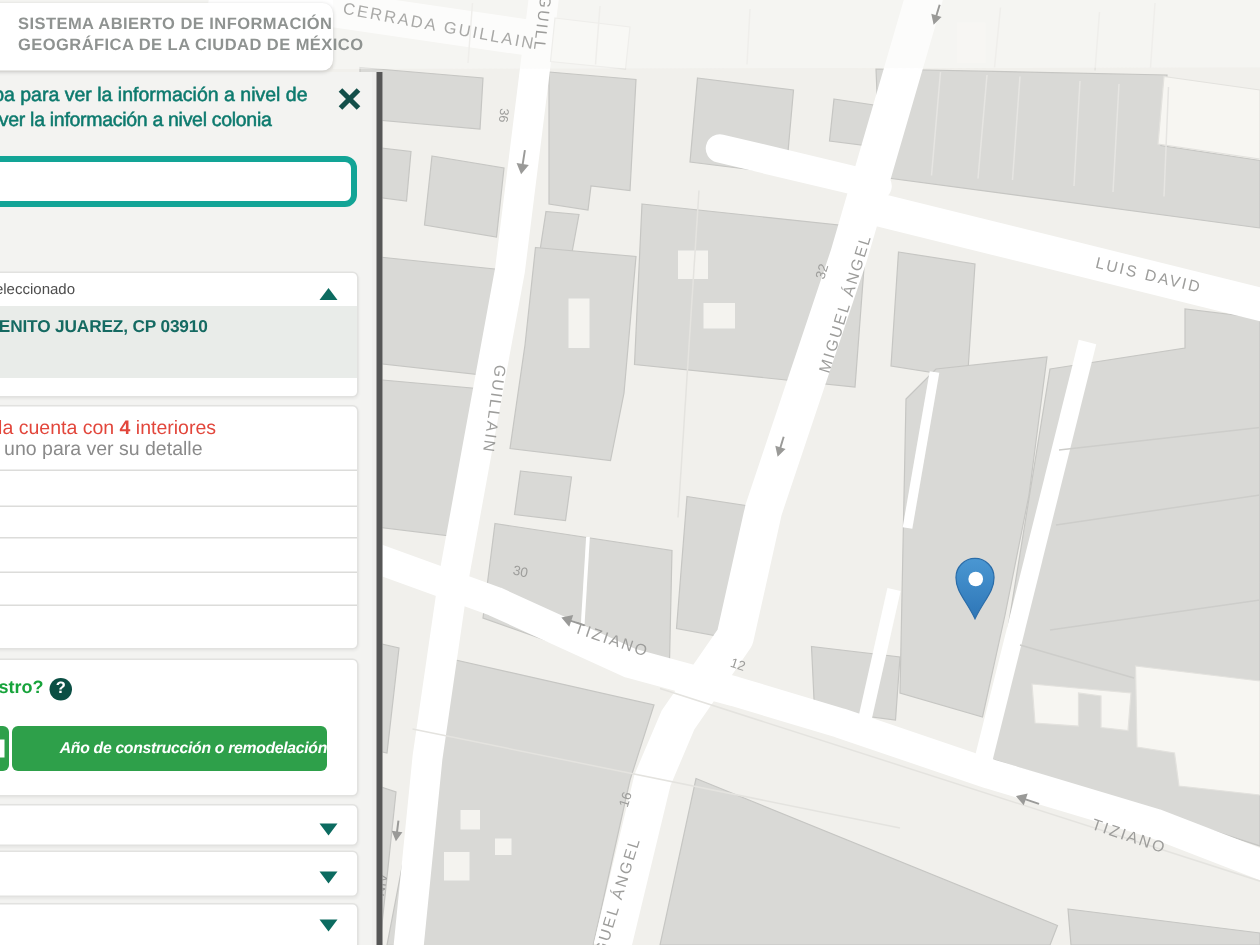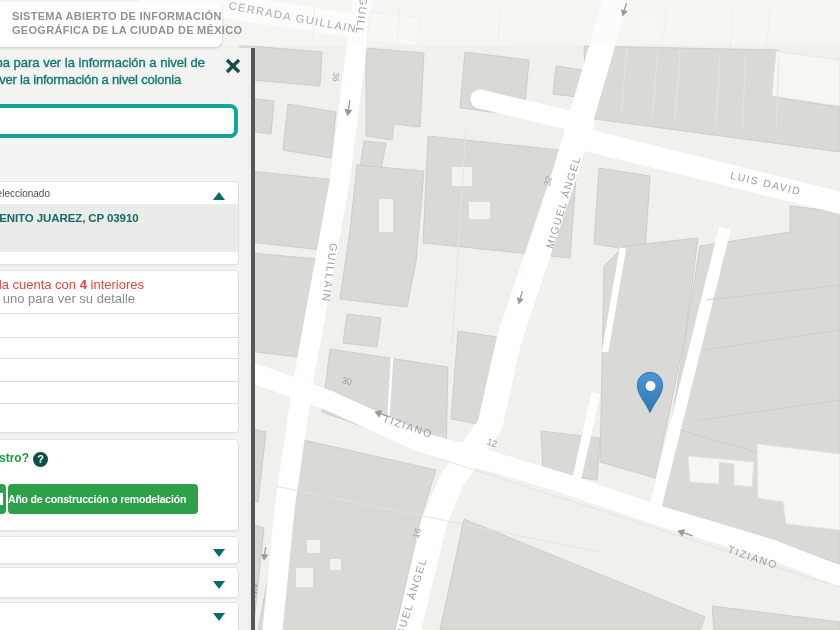--- a/index.html
+++ b/index.html
@@ -25,21 +25,21 @@
   #c1tri{left:232px;top:10px;}
   #c1band{left:0;top:23px;width:257px;height:47px;background:#e9ece9;}
   #card2{left:-20px;top:270px;width:259px;height:163px;}
   #redline{left:-334px;top:6px;width:497px;text-align:right;white-space:nowrap;font-size:13px;color:#e2463b;}
   #grayline{left:-334px;top:20px;width:488px;text-align:right;white-space:nowrap;font-size:13px;color:#8a8a8a;}
   .sep{left:0;width:257px;height:1px;background:#dcdcda;}
   #card3{left:-20px;top:439px;width:259px;height:92px;}
   #greenq{left:-432px;top:11px;width:480px;text-align:right;white-space:nowrap;font-size:12px;font-weight:bold;color:#17a33b;}
   #qicon{left:52px;top:12px;width:15px;height:15px;border-radius:50%;background:#0b4f44;color:#fff;font-size:11px;font-weight:bold;text-align:center;line-height:15px;}
   #btnsliver{left:-30px;top:44px;width:55px;height:30px;background:#2ea04a;border-radius:4px;}
-  #btnmain{left:27px;top:44px;width:190px;height:30px;background:#2ea04a;border-radius:4px;color:#fff;font-weight:bold;font-size:10.5px;text-align:left;line-height:30px;letter-spacing:-.2px;white-space:nowrap;}
+  #btnmain{left:27px;top:44px;width:210px;height:30px;background:#2ea04a;border-radius:4px;color:#fff;font-weight:bold;font-size:10.5px;text-align:right;line-height:30px;letter-spacing:-.2px;white-space:nowrap;font-style:italic;}
   #card4{left:-20px;top:536px;width:259px;height:28px;}
   #card5{left:-20px;top:567px;width:259px;height:31px;}
   #card6{left:-20px;top:602px;width:259px;height:40px;}
   .tri4{left:232px;top:10px;}
 </style>
 </head>
 <body>
 <svg id="mapsvg" width="840" height="630" viewBox="0 0 840 630">
   <rect x="0" y="0" width="840" height="630" fill="#f1f0ec"></rect>
   <rect x="0" y="0" width="240" height="4" fill="#f6f6f3"></rect>

